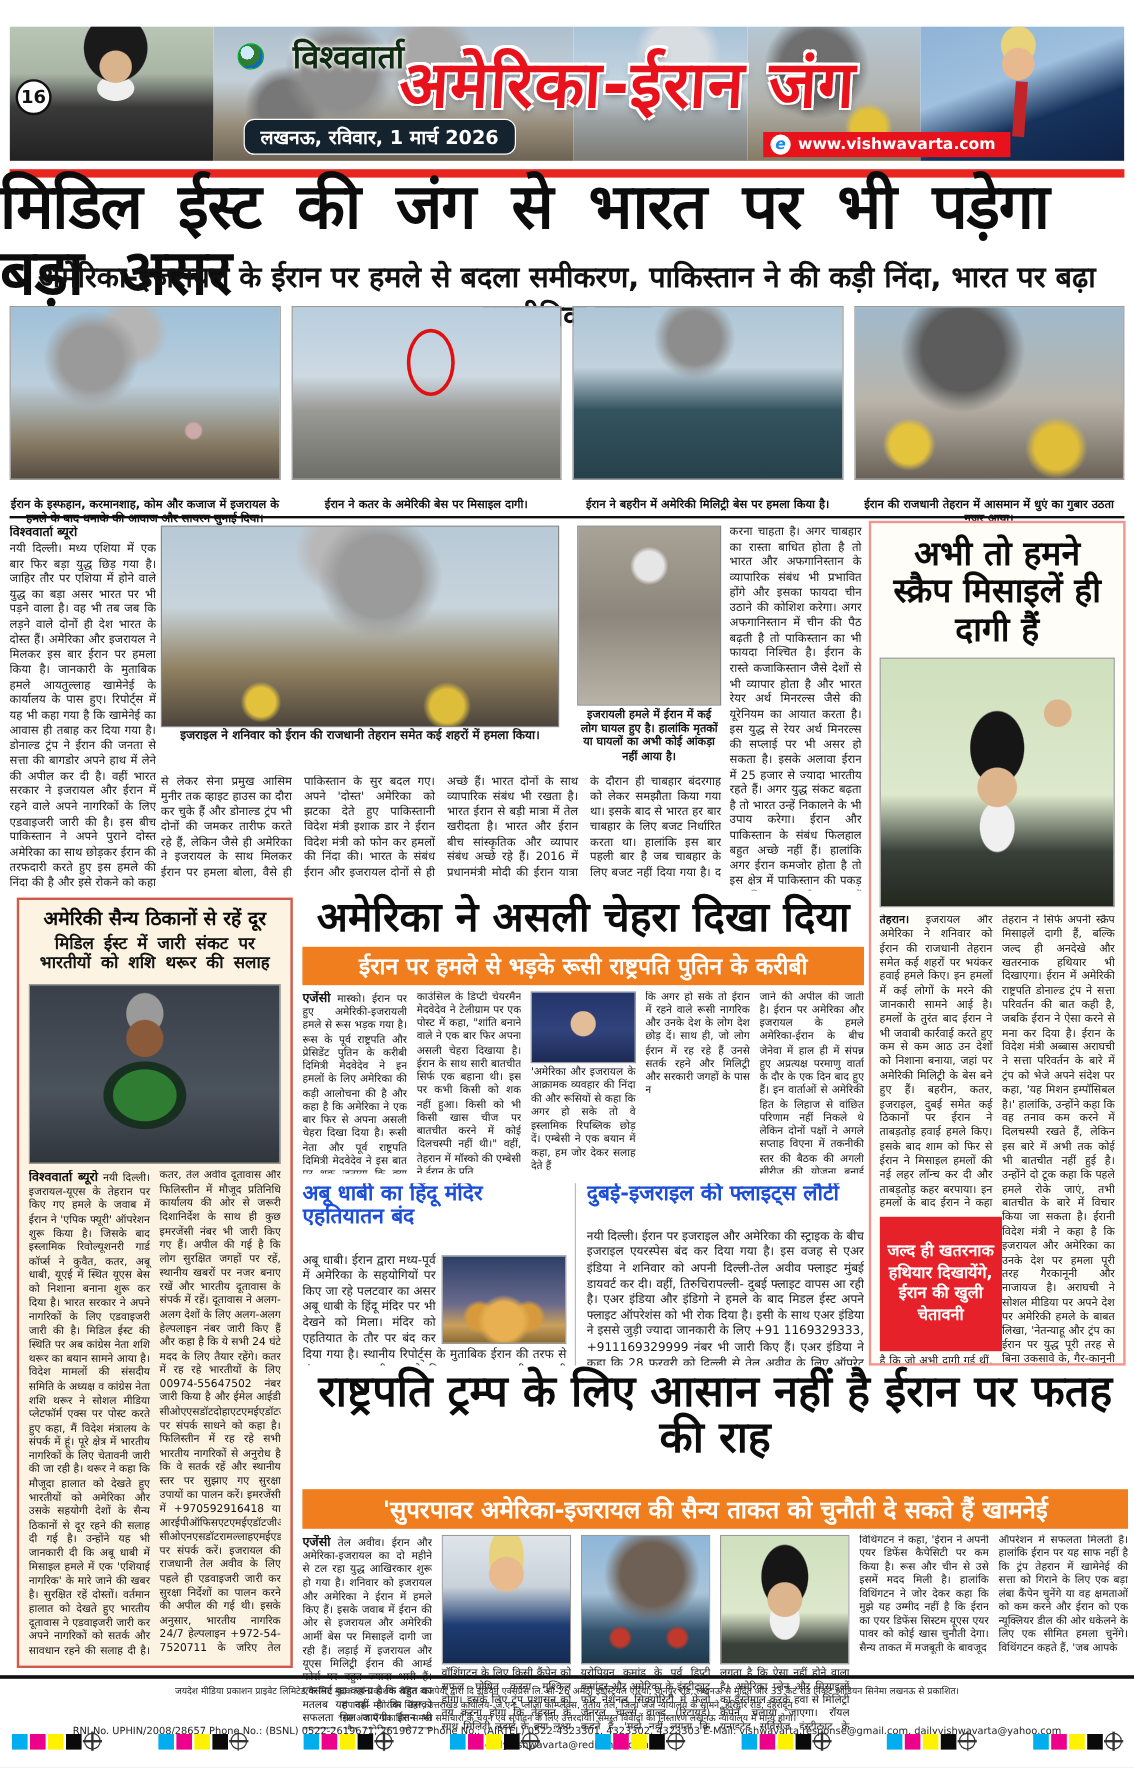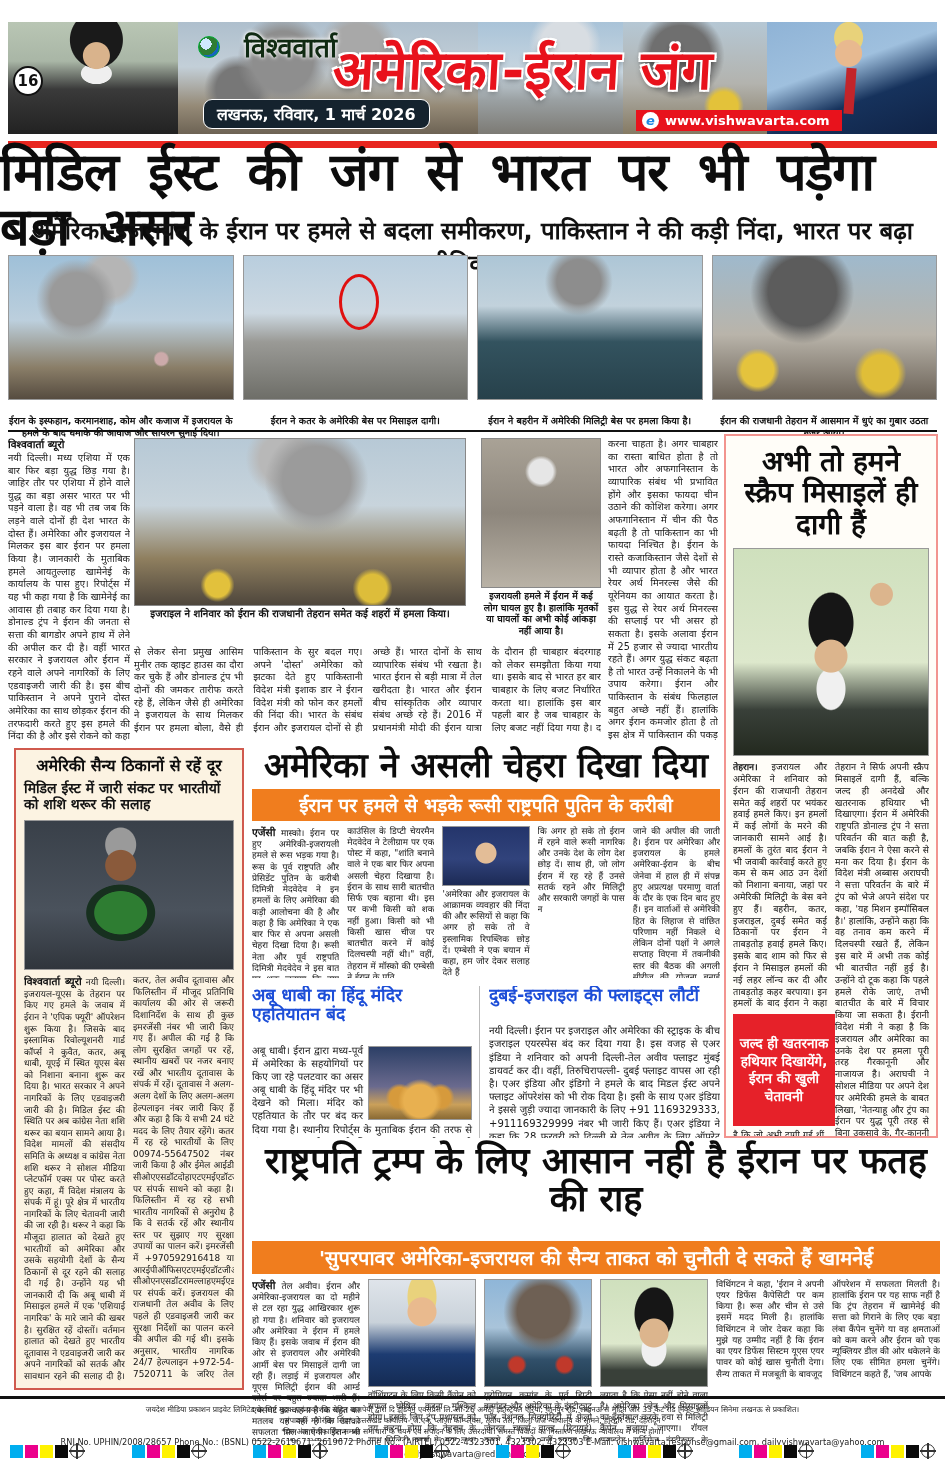--- a/index.html
+++ b/index.html
@@ -75,21 +75,21 @@
      radial-gradient(circle at 50% 52%,#dcb58d 0 16px,transparent 17px),
      radial-gradient(ellipse at 50% 36%,#161616 0 22px,transparent 23px),
      radial-gradient(ellipse at 50% 68%,#f0f0f0 0 14px,transparent 15px),
      radial-gradient(circle at 76% 22%,#dcb58d 0 11px,transparent 12px),
      linear-gradient(180deg,#cfe0bd 0%,#dde8cc 55%,#394039 78%,#23291f 100%);margin-bottom:6px;}
   .kbox-text{column-count:2;column-gap:8px;font-size:9.1px;line-height:1.3;text-align:justify;height:440px;overflow:hidden;}
   .warnbox{float:left;width:102px;height:112px;background:#e62129;color:#fff;font-weight:bold;font-size:13.5px;line-height:1.3;text-align:center;display:flex;align-items:center;justify-content:center;padding:6px;margin:4px 6px 4px 0;}
   
   .tbox{position:absolute;left:14px;top:748px;width:230px;height:642px;border:2px solid #d05a4e;background:#fcf3e2;padding:7px 8px;overflow:hidden;}
   .tbox-headline{font-size:16px;font-weight:800;text-align:center;line-height:1.1;color:#0c0c0c;}
-  .tbox-sub{font-size:14px;font-weight:700;line-height:1.2;margin:5px 0 7px;}
+  .tbox-sub{font-size:14px;font-weight:700;text-align:center;line-height:1.2;margin:5px 0 7px;font-family:Liberation Mono, monospace;}
   .tbox-photo{width:100%;height:150px;border:1px solid #999;background:
      radial-gradient(circle at 46% 30%,#8a5a3b 0 15px,transparent 16px),
      radial-gradient(ellipse at 46% 16%,#9a9a9a 0 15px,transparent 16px),
      radial-gradient(ellipse at 46% 62%,#2e7d32 0 26px,transparent 27px),
      radial-gradient(ellipse at 46% 62%,#17301f 28px 34px,transparent 35px),
      linear-gradient(180deg,#394049 0%,#4a525c 60%,#30353c 100%);margin-bottom:5px;}
   .tbox-text{column-count:2;column-gap:8px;font-size:8.9px;line-height:1.3;text-align:justify;height:408px;overflow:hidden;}
   
   .particle{position:absolute;left:252px;top:748px;width:468px;}
   .p-headline{font-size:34px;font-weight:800;text-align:center;line-height:1.05;color:#0c0c0c;}

